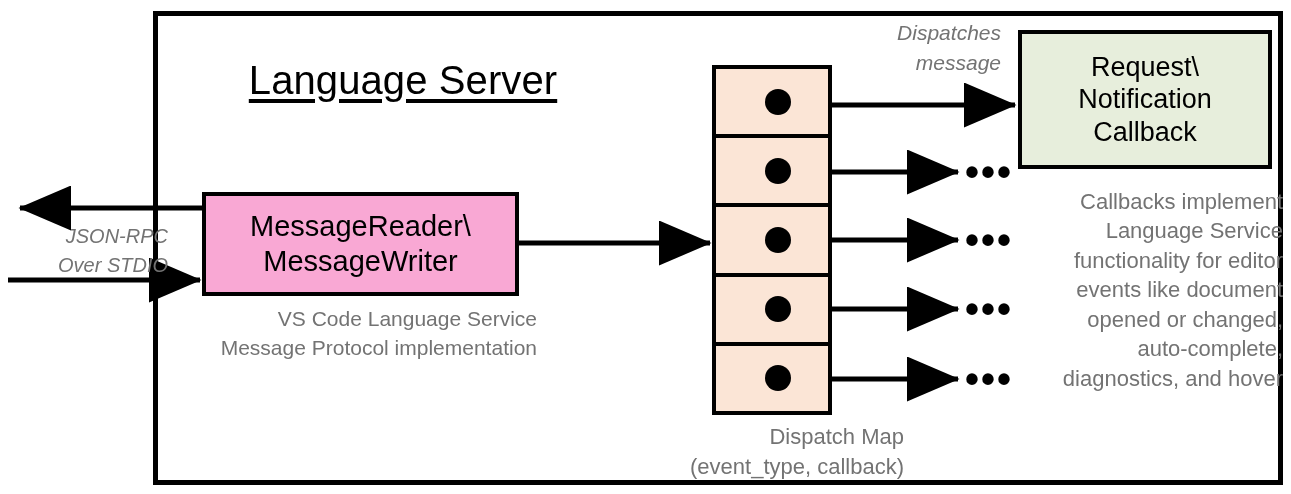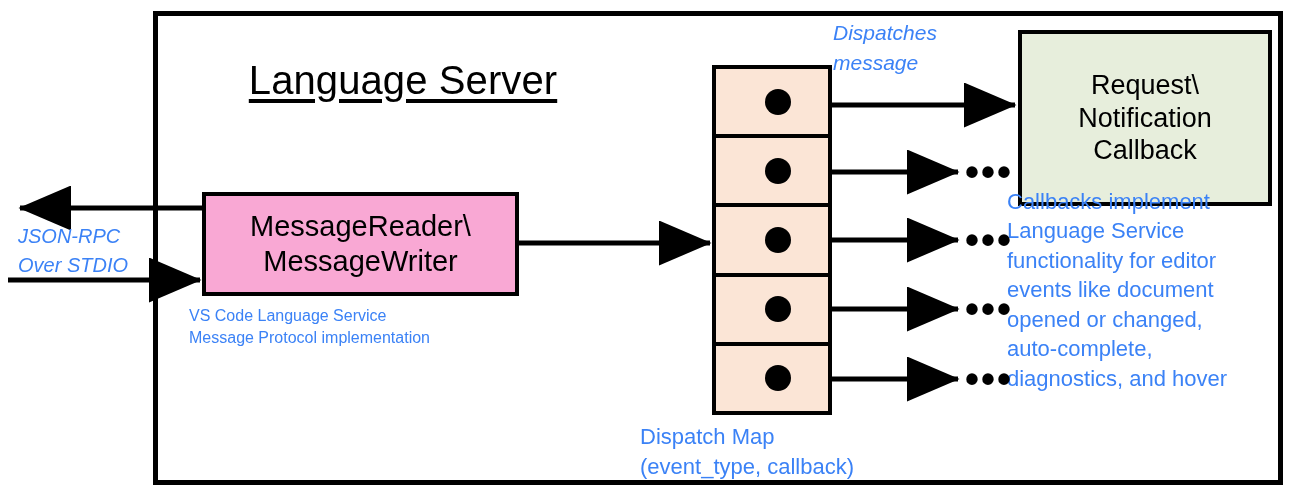--- a/index.html
+++ b/index.html
@@ -38,24 +38,24 @@
     width: 1130px;
     height: 474px;
     border: 5px solid #000000;
     box-sizing: border-box;
     background: transparent;
   }
 
   
   .txt {
     position: absolute;
-    text-align: left;
+    text-align: right;
     line-height: 1.17;
     white-space: pre-line;
-    color: #3b82f6;
+    color: #737373;
   }
   .italic { font-style: italic; }
 
   
   .title {
     position: absolute;
     left: 233px;
     top: 56px;
     width: 340px;
     font-size: 40px;
@@ -82,21 +82,21 @@
     top: 192px;
     width: 317px;
     height: 104px;
     background: #f9a8d4;
     font-size: 29px;
   }
   .box-callback {
     left: 1018px;
     top: 30px;
     width: 254px;
-    height: 176px;
+    height: 139px;
     background: #E7EEDC;
     font-size: 27px;
   }
 
   
   .dispatch-map {
     position: absolute;
     left: 712px;
     top: 65px;
     width: 120px;
@@ -120,24 +120,24 @@
     top: 50%;
     transform: translate(-50%, -50%);
     width: 26px;
     height: 26px;
     border-radius: 50%;
     background: #000;
   }
 
   
   .cap-mrw {
-    left: 189px;
+    left: 207px;
     top: 305px;
     width: 330px;
-    font-size: 16px;
+    font-size: 21px;
     line-height: 1.38;
   }
   .cap-dispatch {
     left: 640px;
     top: 422px;
     width: 264px;
     font-size: 22px;
     line-height: 1.35;
   }
   .cap-callback {

